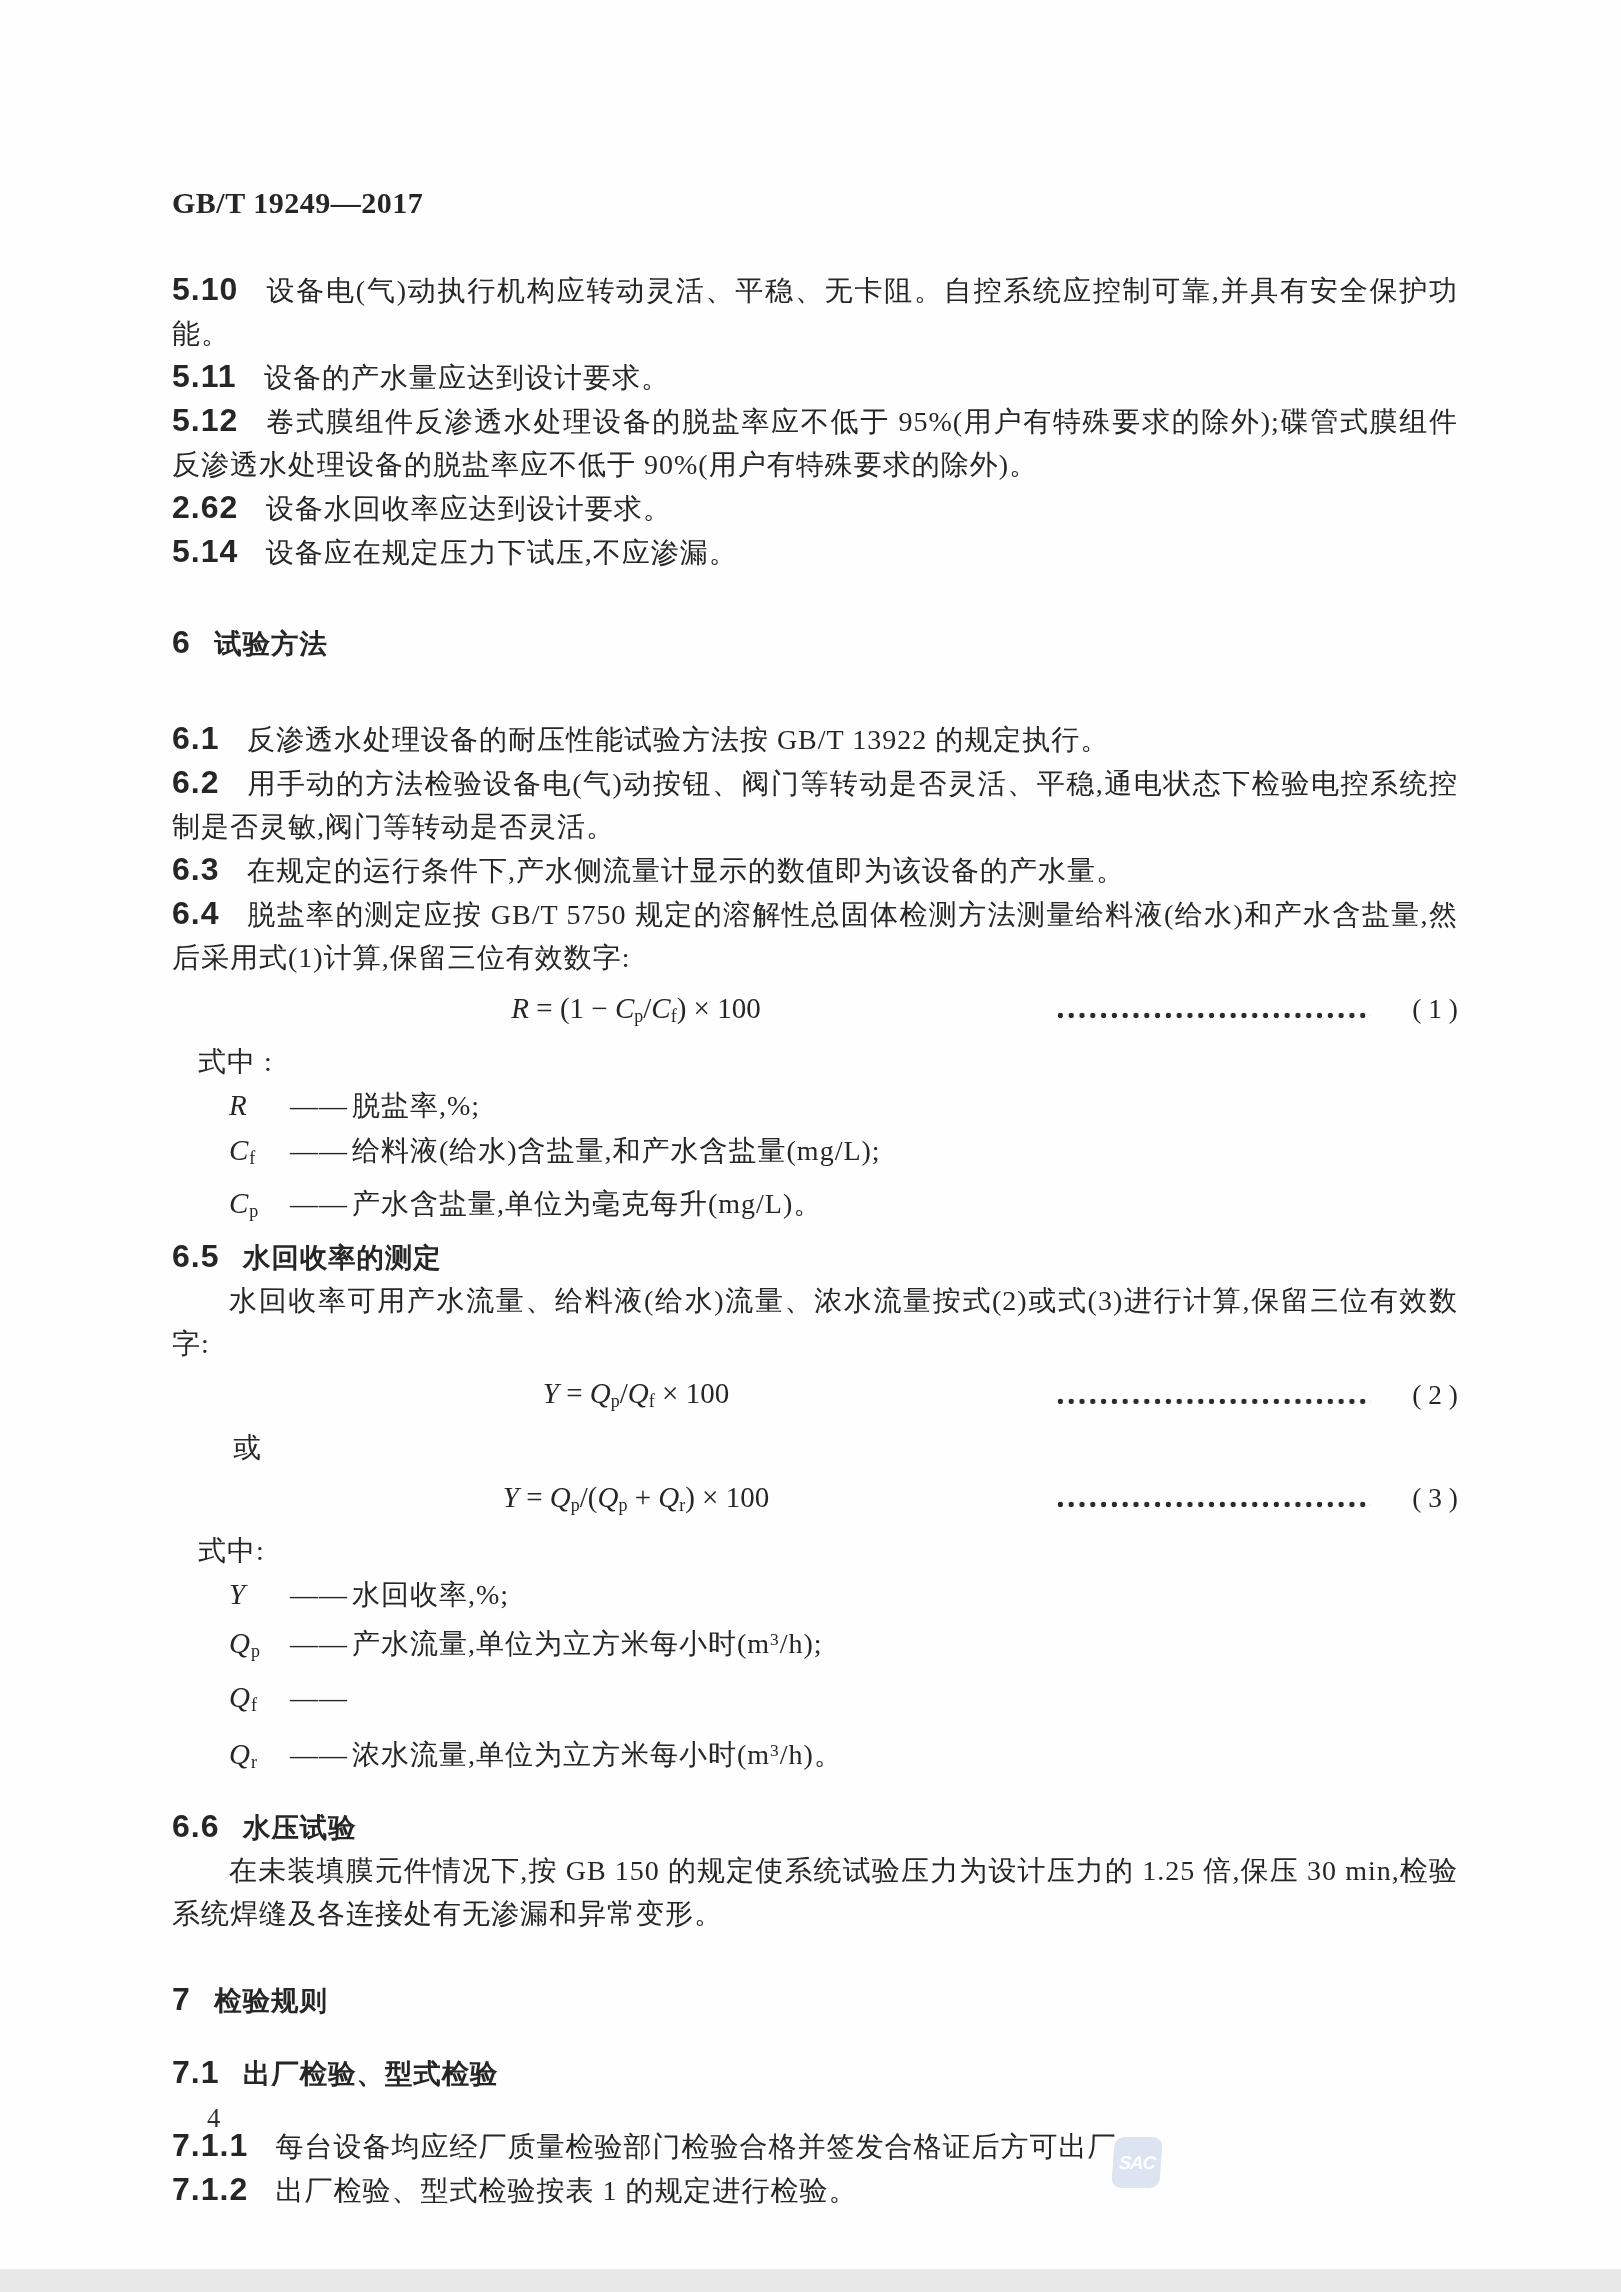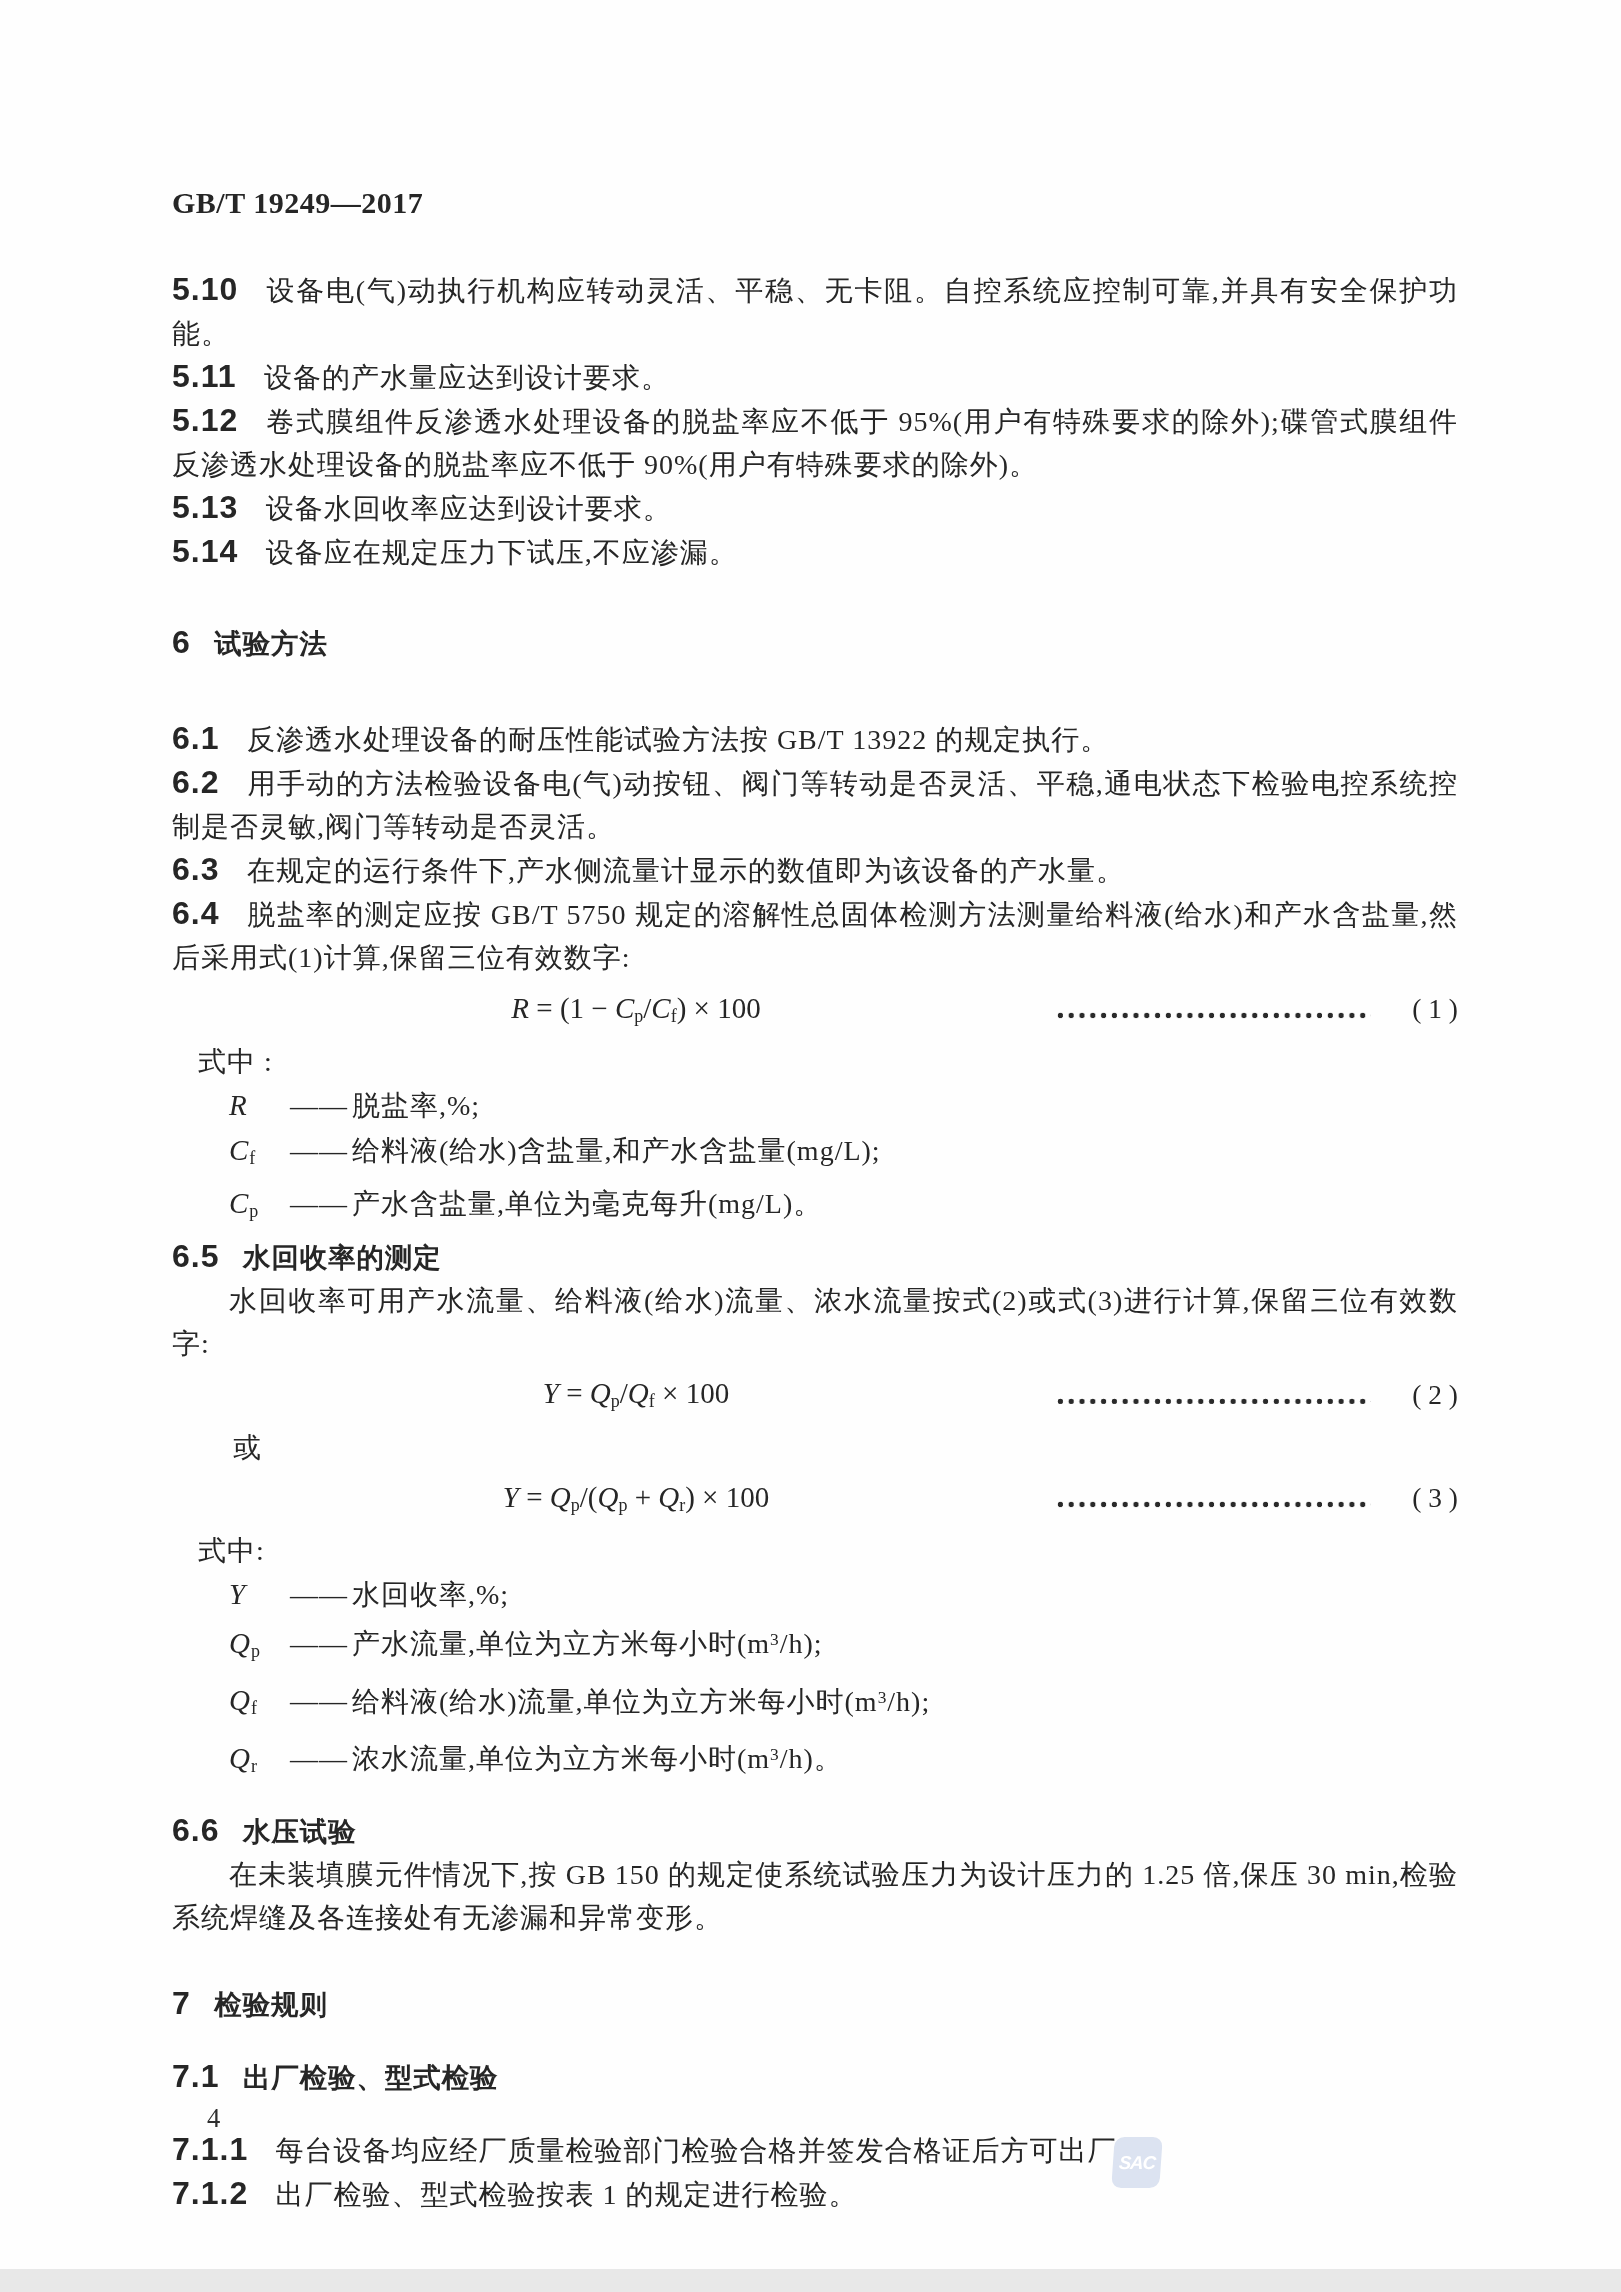--- a/index.html
+++ b/index.html
@@ -85,21 +85,21 @@
 <body>
 
 <div class="page">
   <div class="content">
 
     <div class="std-header">GB/T 19249—2017</div>
 
     <p class="clause"><span class="cnum">5.10</span><span>设备电(气)动执行机构应转动灵活、平稳、无卡阻。自控系统应控制可靠,并具有安全保护功能。</span></p>
     <p class="clause"><span class="cnum">5.11</span><span>设备的产水量应达到设计要求。</span></p>
     <p class="clause"><span class="cnum">5.12</span><span>卷式膜组件反渗透水处理设备的脱盐率应不低于 95%(用户有特殊要求的除外);碟管式膜组件反渗透水处理设备的脱盐率应不低于 90%(用户有特殊要求的除外)。</span></p>
-    <p class="clause"><span class="cnum">5.13</span><span>设备水回收率应达到设计要求。</span></p>
+    <p class="clause"><span class="cnum">2.62</span><span>设备水回收率应达到设计要求。</span></p>
     <p class="clause"><span class="cnum">5.14</span><span>设备应在规定压力下试压,不应渗漏。</span></p>
 
     <p class="subheading sec-heading-6"><span class="cnum">6</span><span>试验方法</span></p>
 
     <p class="clause"><span class="cnum">6.1</span><span>反渗透水处理设备的耐压性能试验方法按 GB/T 13922 的规定执行。</span></p>
     <p class="clause"><span class="cnum">6.2</span><span>用手动的方法检验设备电(气)动按钮、阀门等转动是否灵活、平稳,通电状态下检验电控系统控制是否灵敏,阀门等转动是否灵活。</span></p>
     <p class="clause"><span class="cnum">6.3</span><span>在规定的运行条件下,产水侧流量计显示的数值即为该设备的产水量。</span></p>
     <p class="clause"><span class="cnum">6.4</span><span>脱盐率的测定应按 GB/T 5750 规定的溶解性总固体检测方法测量给料液(给水)和产水含盐量,然后采用式(1)计算,保留三位有效数字:</span></p>
 
     <div class="formula-row">
@@ -149,21 +149,20 @@
         <span class="vdesc">水回收率,%;</span>
       </div>
     <div class="vardef">
         <span class="vsym math"><i>Q</i><sub>p</sub></span>
         <span class="vdash">——</span>
         <span class="vdesc">产水流量,单位为立方米每小时(m<sup>3</sup>/h);</span>
       </div>
     <div class="vardef">
         <span class="vsym math"><i>Q</i><sub>f</sub></span>
         <span class="vdash">——</span>
-        <span class="vdesc">给料液(给水)流量,单位为立方米每小时(m<sup>3</sup>/h);</span>
       </div>
     <div class="vardef">
         <span class="vsym math"><i>Q</i><sub>r</sub></span>
         <span class="vdash">——</span>
         <span class="vdesc">浓水流量,单位为立方米每小时(m<sup>3</sup>/h)。</span>
       </div>
 
     <p class="subheading sub-heading-66"><span class="cnum">6.6</span><span>水压试验</span></p>
     <p class="clause indent2">在未装填膜元件情况下,按 GB 150 的规定使系统试验压力为设计压力的 1.25 倍,保压 30 min,检验系统焊缝及各连接处有无渗漏和异常变形。</p>
 

